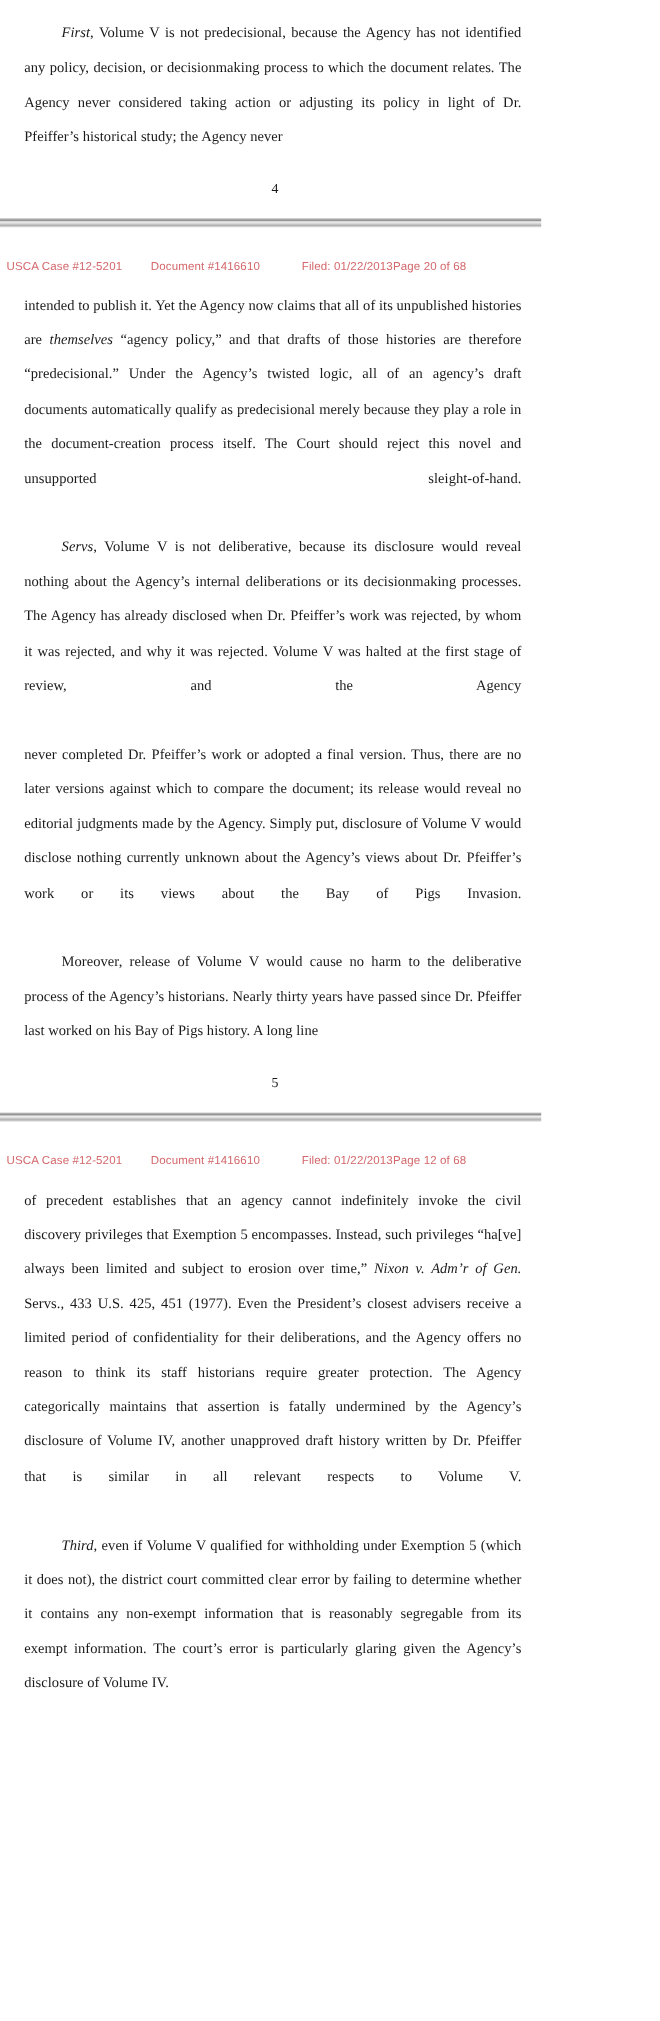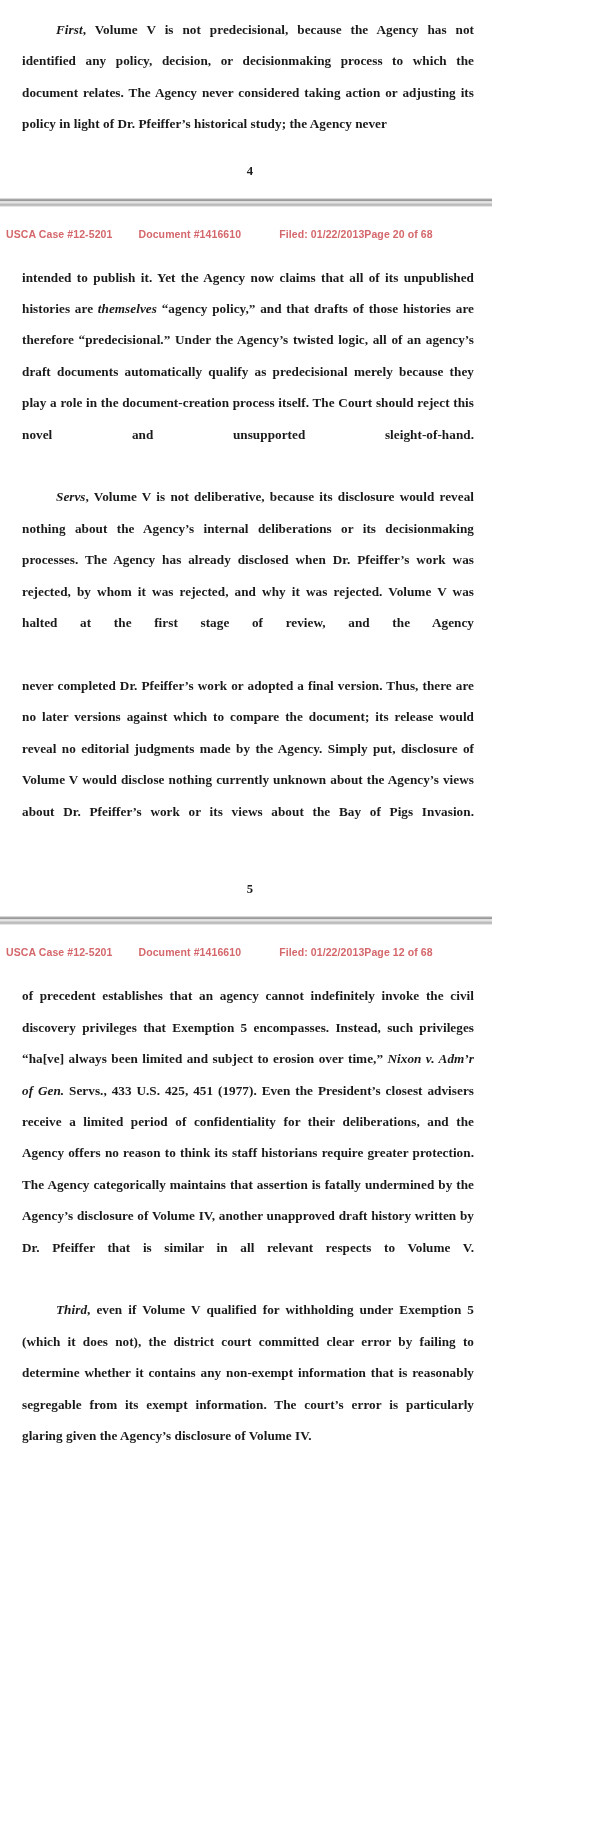--- a/index.html
+++ b/index.html
@@ -8,31 +8,30 @@
     background: #ffffff;
   }
   body {
     width: 600px;
     font-family: "Liberation Serif", "DejaVu Serif", serif;
     color: #1a1a1a;
   }
   .doc {
     width: 500px;
     position: relative;
-    font-weight: bold;
   }
   .page {
     position: relative;
     background: #ffffff;
     padding: 0;
   }
   
   .ecf-stamp {
     display: flex;
-    align-items: flex-start;
+    align-items: flex-end;
     color: #d4676b;
     font-family: "Liberation Sans", "DejaVu Sans", sans-serif;
     font-size: 10.5px;
     letter-spacing: 0.1px;
     white-space: nowrap;
     padding: 0 6px;
     height: 20px;
   }
   .ecf-stamp .f1 { margin-right: 26px; }
   .ecf-stamp .f2 { margin-right: 38px; }
@@ -114,20 +113,21 @@
       <span class="f1">USCA Case #12-5201</span>
       <span class="f2">Document #1416610</span>
       <span class="f3">Filed: 01/22/2013</span>
       <span class="f4">Page 20 of 68</span>
     </div>
     <div class="after-stamp-pad"></div>
     <div class="body-block">
       <p class="para"><span>intended to publish it.  Yet the Agency now claims that all of its unpublished histories are </span><i>themselves</i><span> “agency policy,” and that drafts of those histories are therefore “predecisional.”  Under the Agency’s twisted logic, all of an agency’s draft documents automatically qualify as predecisional merely because they play a role in the document-creation process itself.  The Court should reject this novel and unsupported sleight-of-hand.</span></p>
       <p class="para indent"><i>Servs</i><span>, Volume V is not deliberative, because its disclosure would reveal nothing about the Agency’s internal deliberations or its decisionmaking processes.  The Agency has already disclosed when Dr. Pfeiffer’s work was rejected, by whom it was rejected, and why it was rejected.  Volume V was halted at the first stage of review, and the Agency</span></p>
       <p class="para"><span>never completed Dr. Pfeiffer’s work or adopted a final version.  Thus, there are no later versions against which to compare the document; its release would reveal no editorial judgments made by the Agency.  Simply put, disclosure of Volume V would disclose nothing currently unknown about the Agency’s views about Dr. Pfeiffer’s work or its views about the Bay of Pigs Invasion.</span></p>
+      <p class="para indent nostretch"><span>Moreover, release of Volume V would cause no harm to the deliberative process of the Agency’s historians.  Nearly thirty years have passed since Dr. Pfeiffer last worked on his Bay of Pigs history.  A long line</span></p>
     </div>
     <div class="folio">5</div>
   </div>
 
   <div class="page-gap">
     <div class="page-sep"></div>
   </div>
 
   <div class="page">
     <div class="ecf-stamp">

